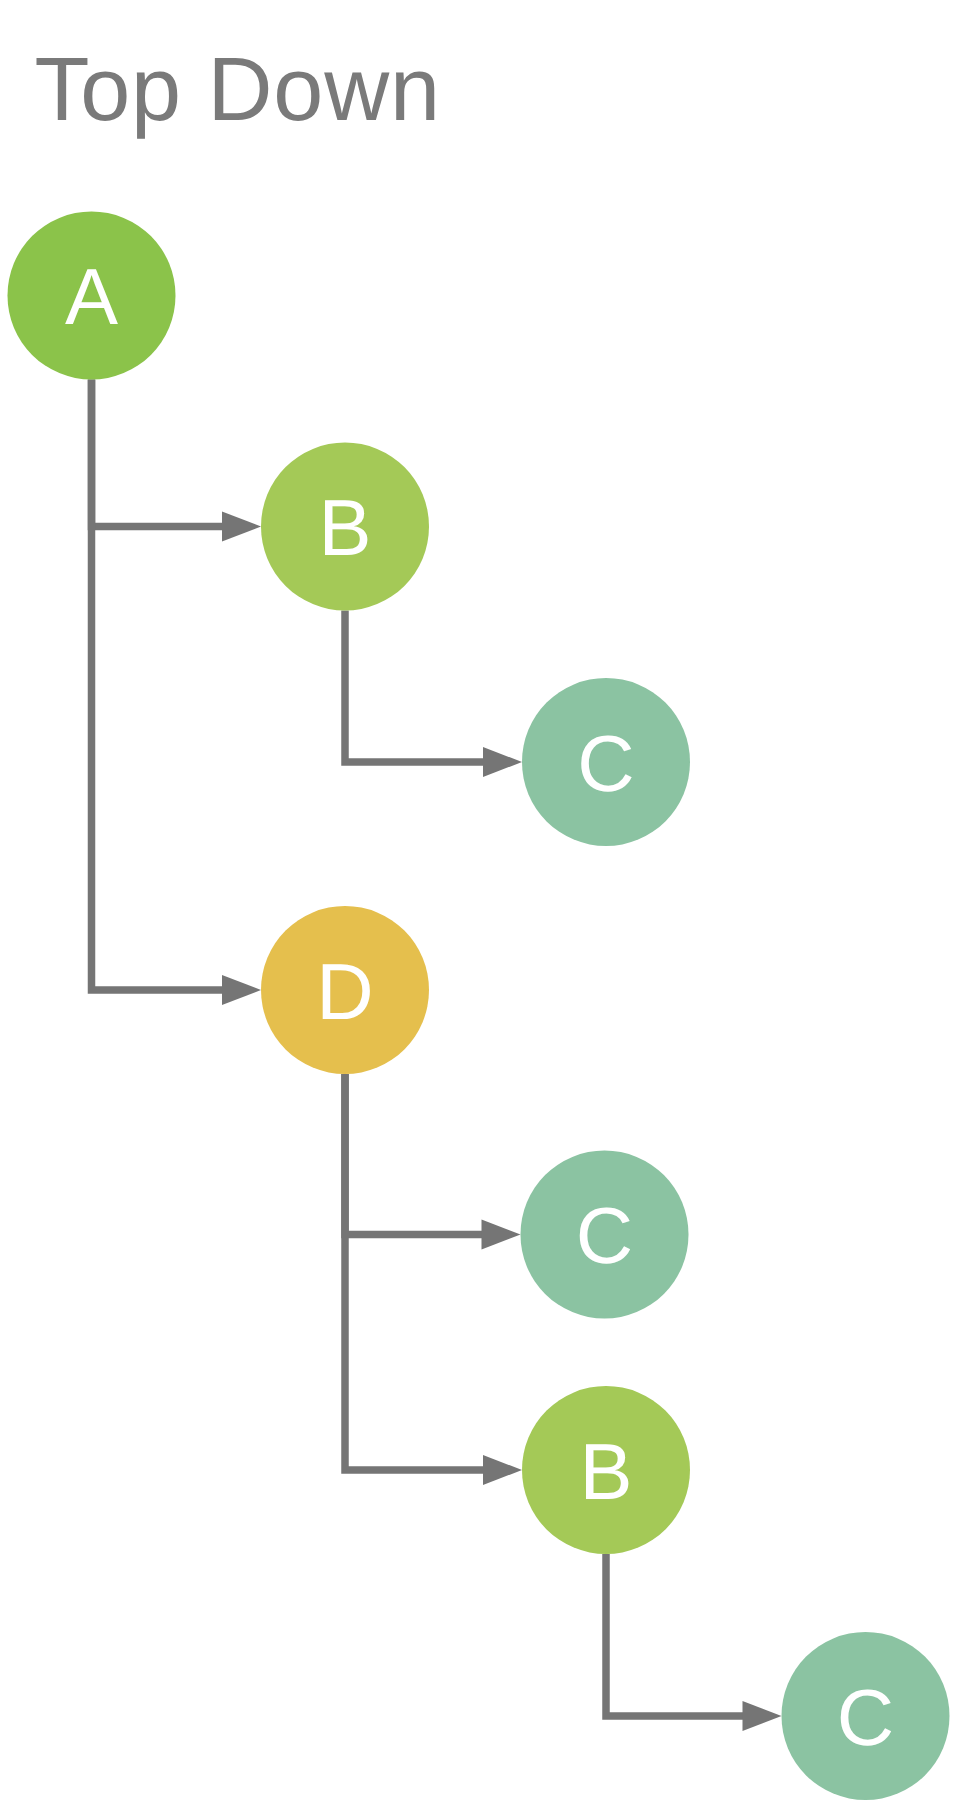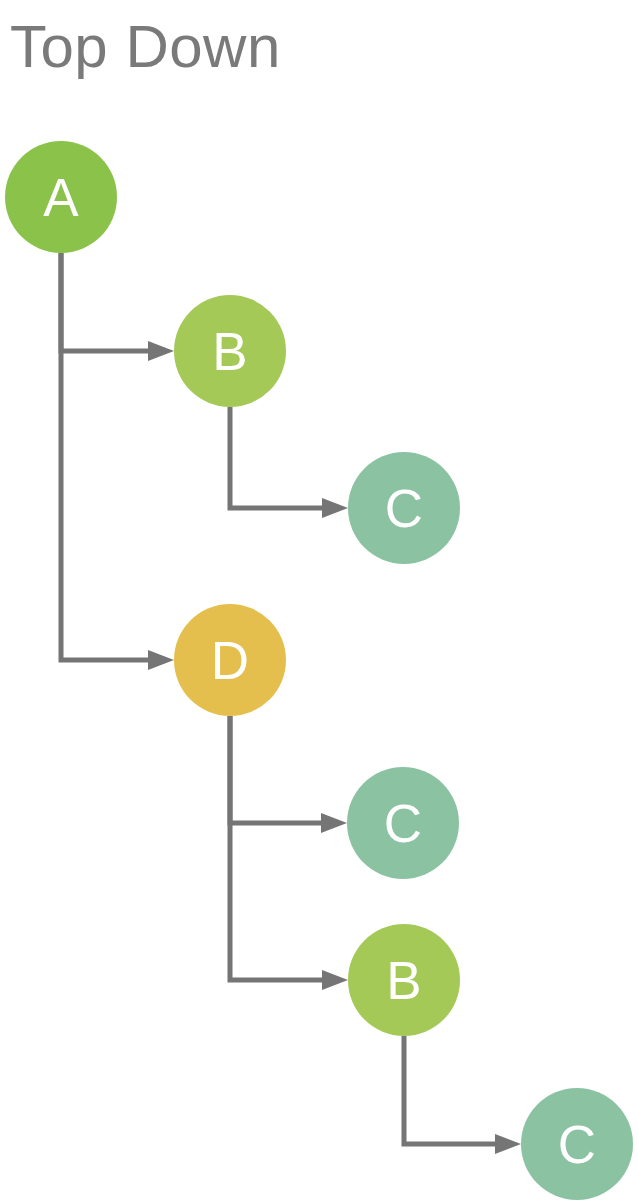--- a/index.html
+++ b/index.html
@@ -12,21 +12,21 @@
     position: relative;
     width: 638px;
     height: 1204px;
     background: #ffffff;
     overflow: hidden;
   }
   .diagram-title {
     position: absolute;
     left: 10px;
     top: 12px;
-    margin: 0;
+    margin: 13px;
     font-size: 60px;
     font-weight: 300;
     letter-spacing: 0.5px;
     color: #7a7a7a;
     font-family: "Liberation Sans", sans-serif;
   }
   svg.tree {
     position: absolute;
     left: 0;
     top: 0;

